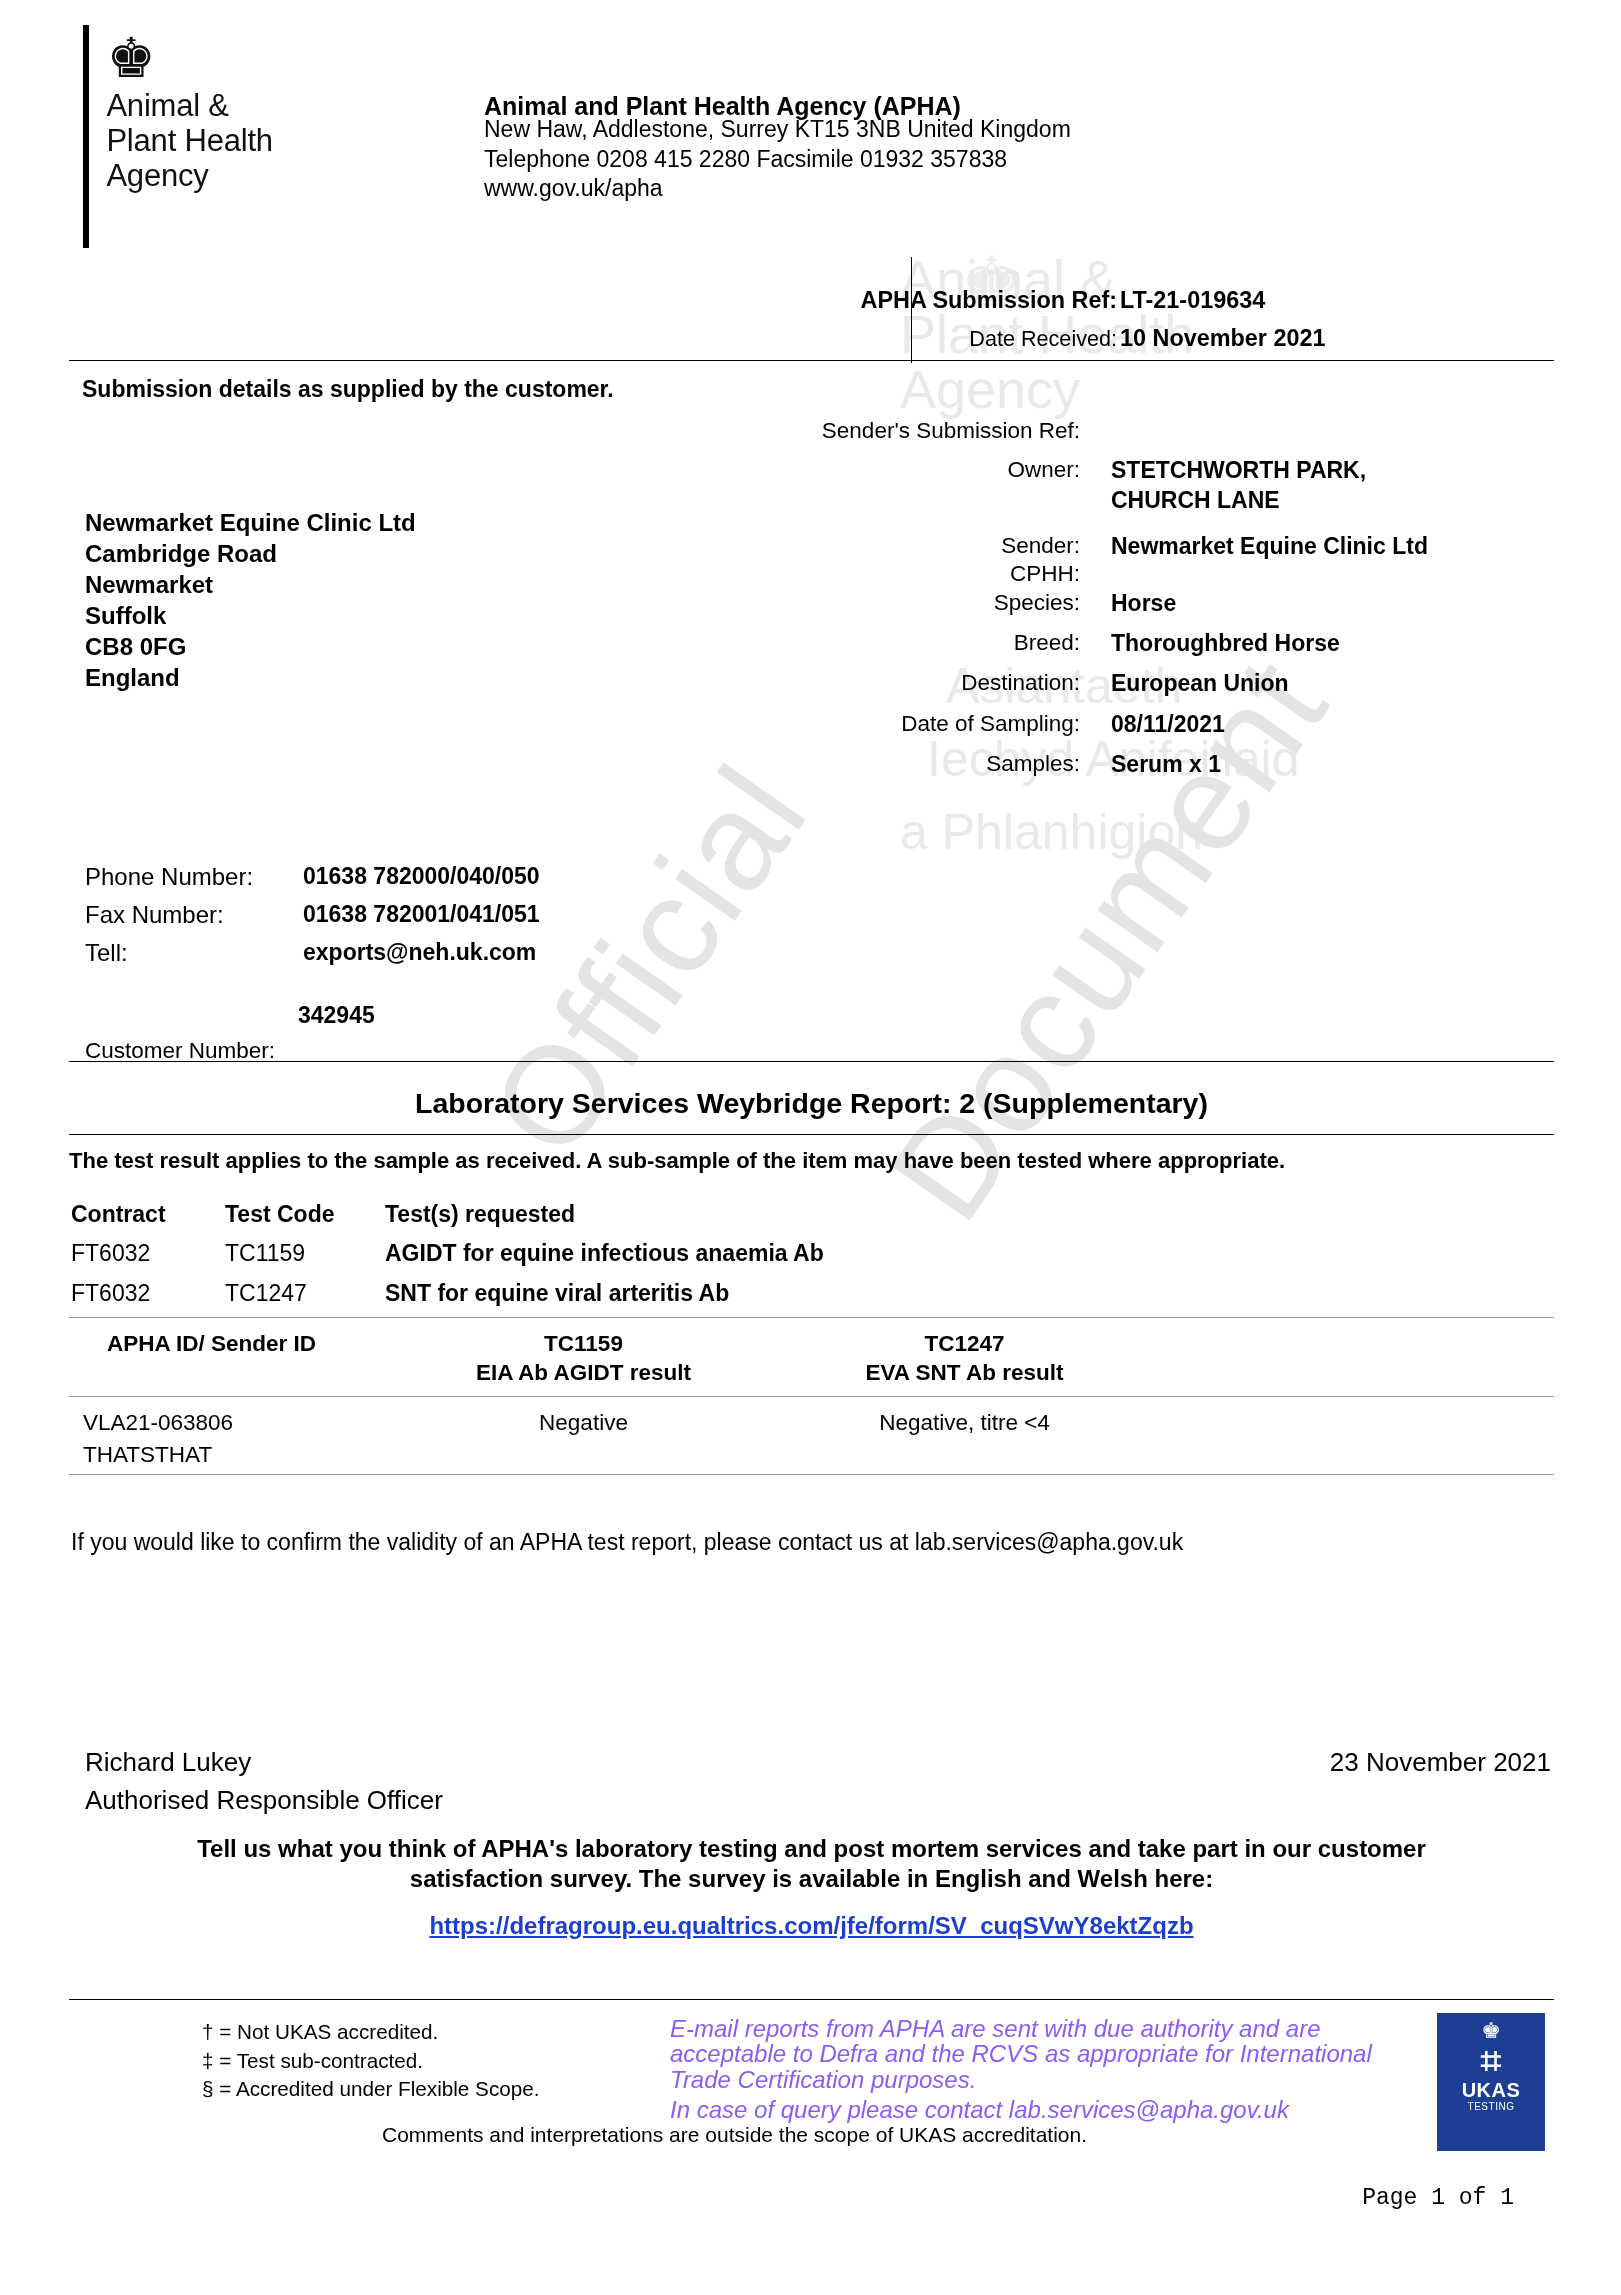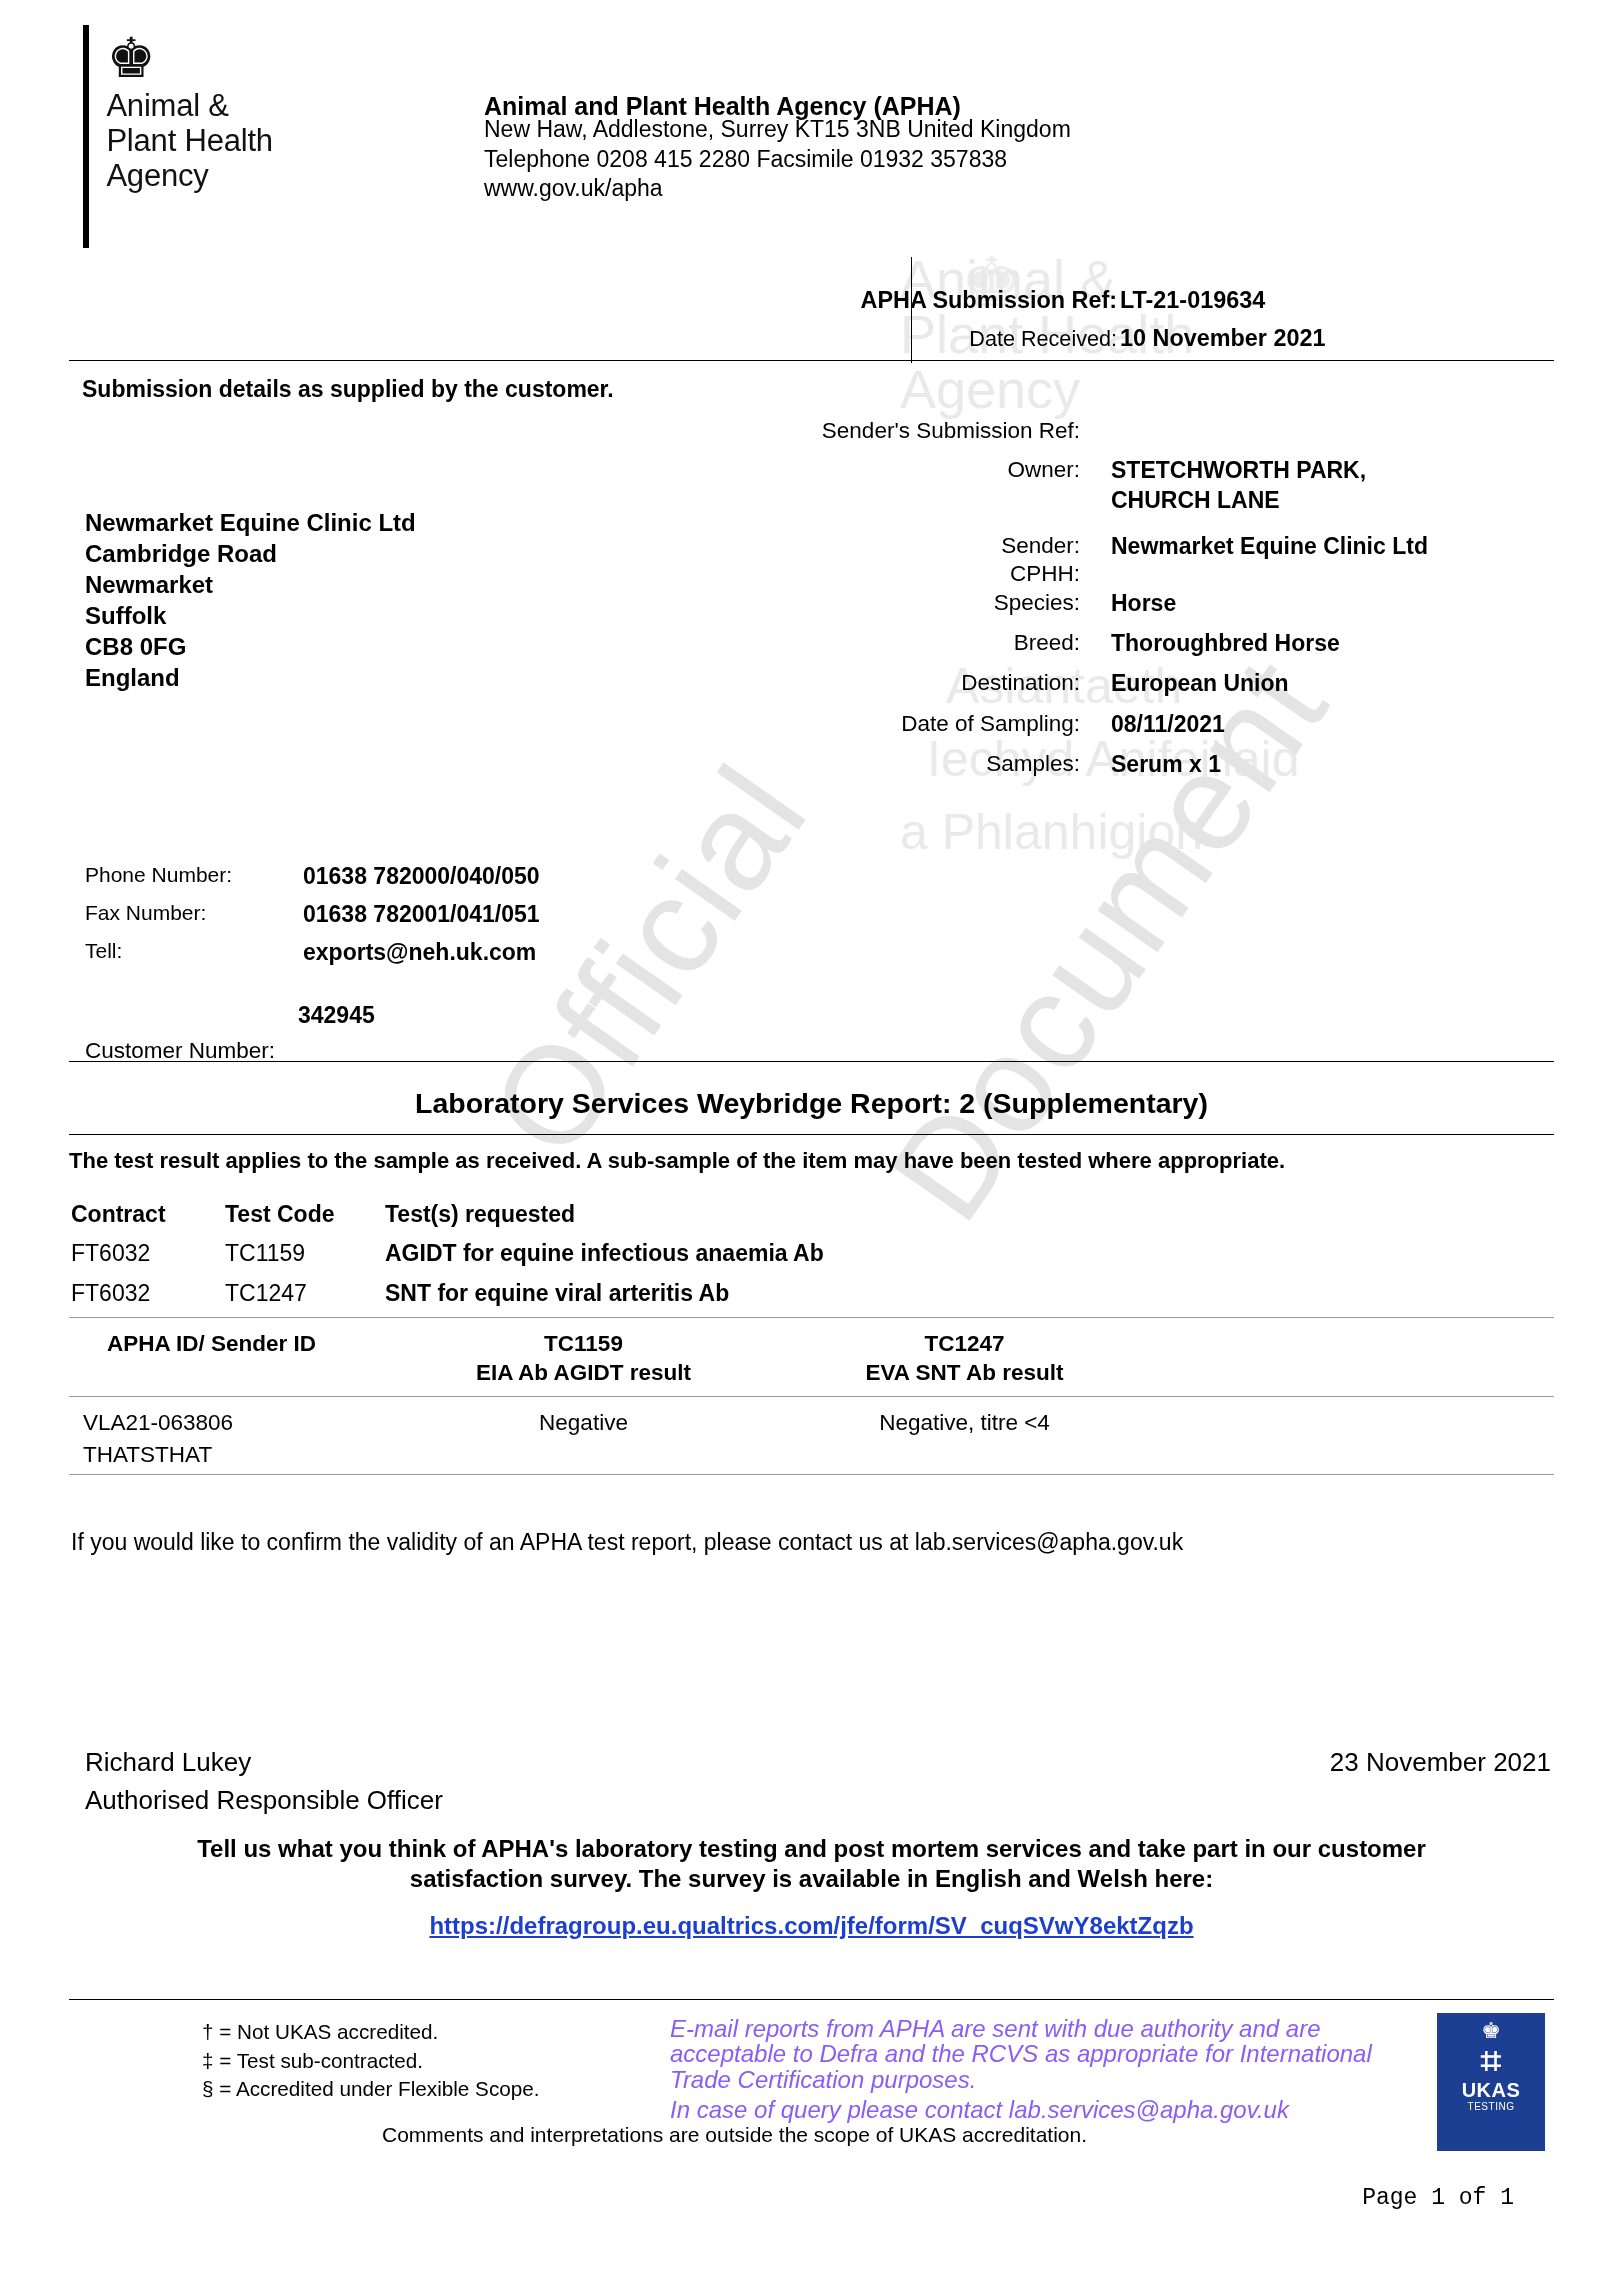--- a/index.html
+++ b/index.html
@@ -204,21 +204,21 @@
   .r4 { top: 590px; }
   .r5 { top: 630px; }
   .r6 { top: 670px; }
   .r7 { top: 711px; }
   .r8 { top: 751px; }
 
   
   .contact-label {
     position: absolute;
     left: 85px;
-    font-size: 21px;
+    font-size: 24px;
   }
   .contact-val {
     position: absolute;
     left: 303px;
     font-size: 23px;
     font-weight: bold;
   }
   .c1 { top: 863px; }
   .c2 { top: 901px; }
   .c3 { top: 939px; }

